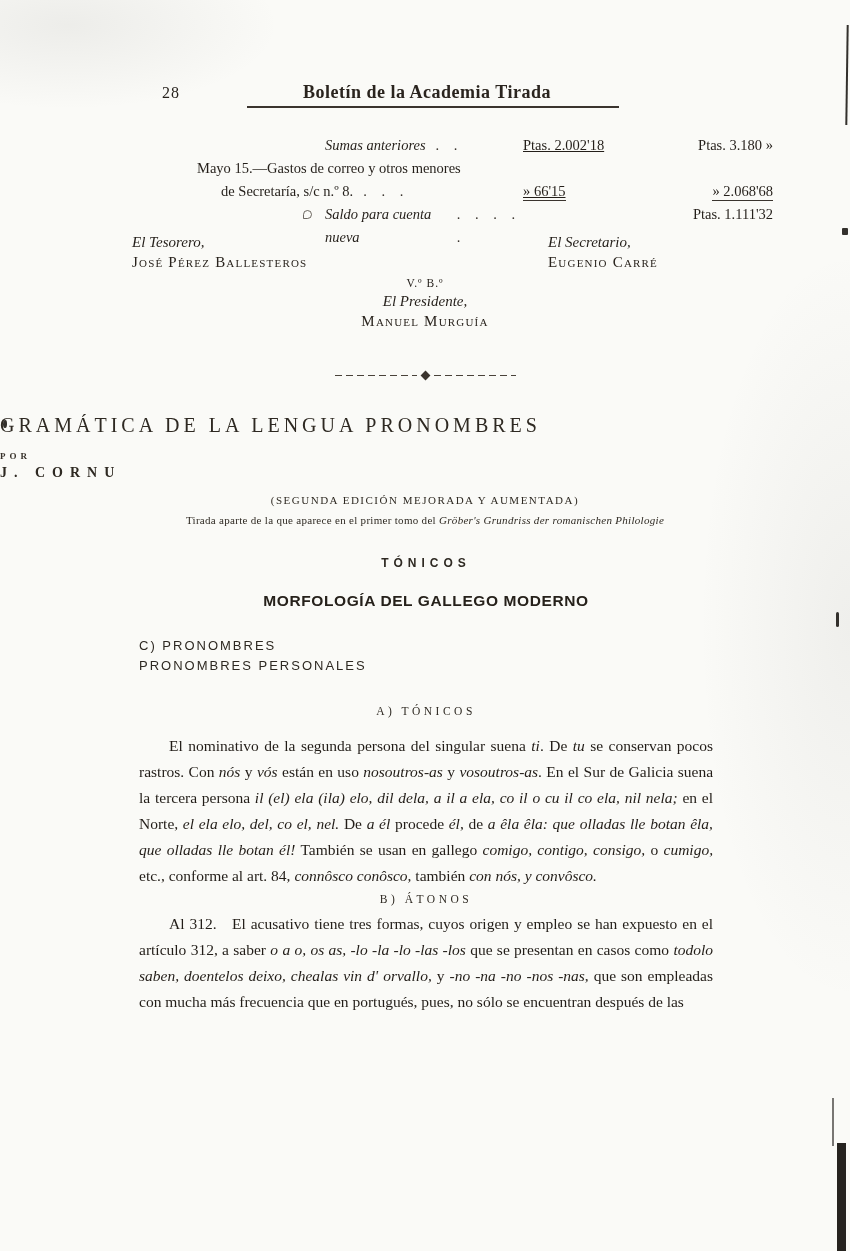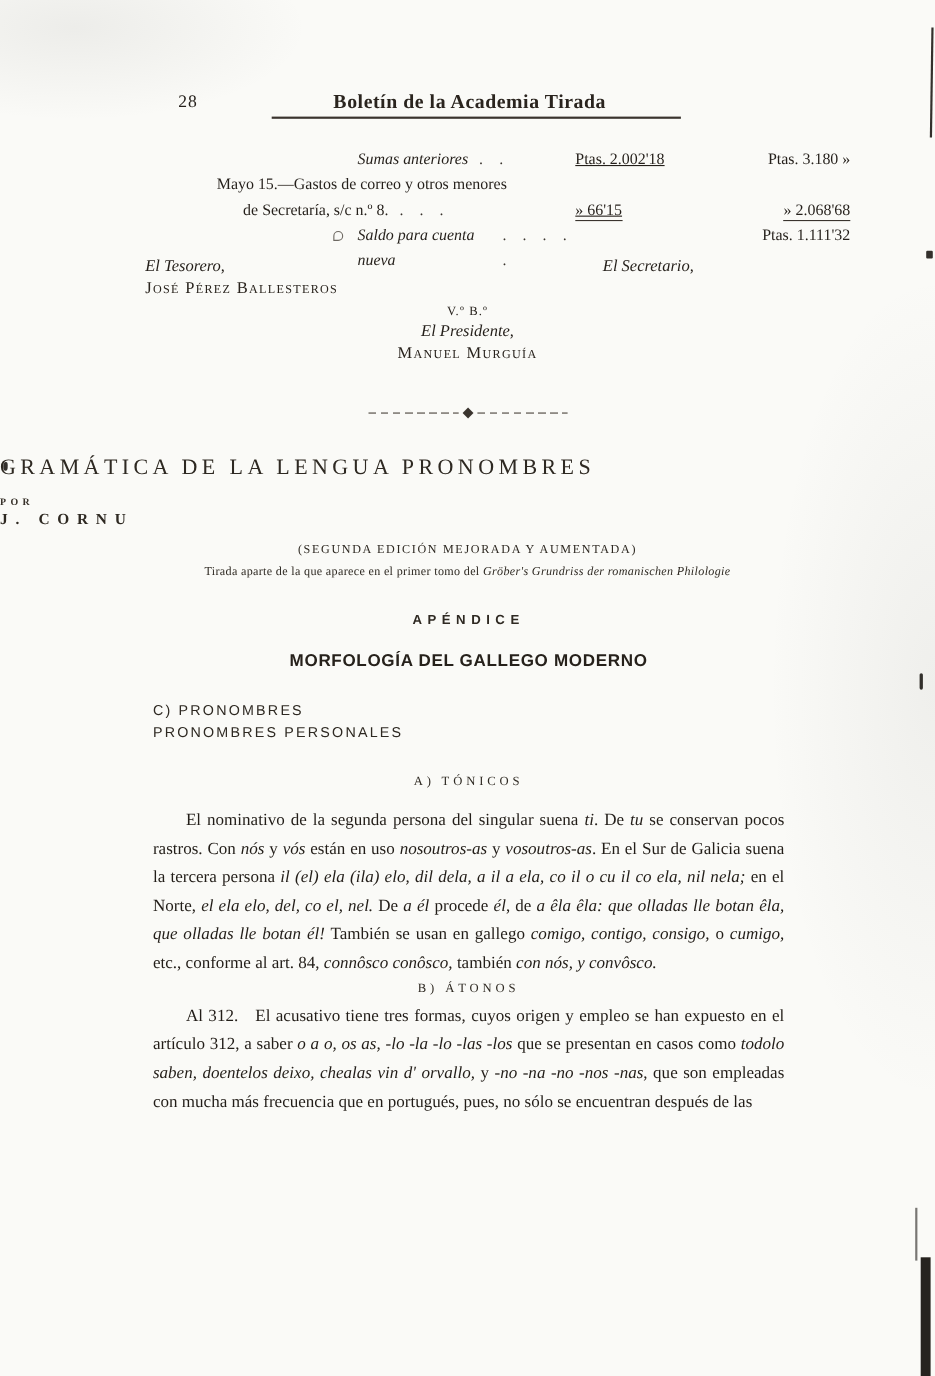--- a/index.html
+++ b/index.html
@@ -115,41 +115,42 @@
       <span class="merged">Ptas. 1.111'32</span>
     </div>
   </div>
 
   <div class="sig sig-left">
     <div class="sig-role">El Tesorero,</div>
     <div class="sig-name">José Pérez Ballesteros</div>
   </div>
   <div class="sig sig-right">
     <div class="sig-role">El Secretario,</div>
+    <div class="sig-name">Eugenio Carré</div>
   </div>
   <div class="sig-center">
     <div class="vb">V.º B.º</div>
     <div class="sig-role">El Presidente,</div>
     <div class="sig-name">Manuel Murguía</div>
   </div>
 
   <div class="divider">
     <span class="div-line"></span>
     <span class="div-diamond"></span>
     <span class="div-line"></span>
   </div>
 
   <div class="art-title">GRAMÁTICA DE LA LENGUA PRONOMBRES</div>
   <div class="art-por">POR</div>
   <div class="art-author">J. CORNU</div>
   <div class="art-edition">(SEGUNDA EDICIÓN MEJORADA Y AUMENTADA)</div>
   <div class="art-tirada"><span>Tirada aparte de la que aparece en el primer tomo del </span><i>Gröber's Grundriss der romanischen Philologie</i></div>
 
   <div class="article-body">
-    <div class="h-apendice">APÉNDICE</div>
+    <div class="h-apendice">TÓNICOS</div>
     <div class="h-morf">MORFOLOGÍA DEL GALLEGO MODERNO</div>
     <div class="h-sub">C)  PRONOMBRES</div>
     <div class="h-sub h-sub2">PRONOMBRES PERSONALES</div>
     <div class="h-small">A) TÓNICOS</div>
     <p class="para"><span>El nominativo de la segunda persona del singular suena </span><i>ti</i><span>. De </span><i>tu</i><span> se conservan pocos rastros. Con </span><i>nós</i><span> y </span><i>vós</i><span> están en uso </span><i>nosoutros-as</i><span> y </span><i>vosoutros-as</i><span>. En el Sur de Galicia suena la tercera persona </span><i>il (el) ela (ila) elo, dil dela, a il a ela, co il o cu il co ela, nil nela;</i><span> en el Norte, </span><i>el ela elo, del, co el, nel.</i><span> De </span><i>a él</i><span> procede </span><i>él</i><span>, de </span><i>a êla êla: que olladas lle botan êla, que olladas lle botan él!</i><span> También se usan en gallego </span><i>comigo, contigo, consigo,</i><span> o </span><i>cumigo,</i><span> etc., conforme al art. 84, </span><i>connôsco conôsco,</i><span> también </span><i>con nós, y convôsco.</i></p>
     <div class="h-small h-small-mid">B) ÁTONOS</div>
     <p class="para"><span>Al 312.  El acusativo tiene tres formas, cuyos origen y empleo se han expuesto en el artículo 312, a saber </span><i>o a o, os as, -lo -la -lo -las -los</i><span> que se presentan en casos como </span><i>todolo saben, doentelos deixo, chealas vin d' orvallo,</i><span> y </span><i>-no -na -no -nos -nas</i><span>, que son empleadas con mucha más frecuencia que en portugués, pues, no sólo se encuentran después de las</span></p>
   </div>
 
   <div class="artifact a-topright-line"></div>

